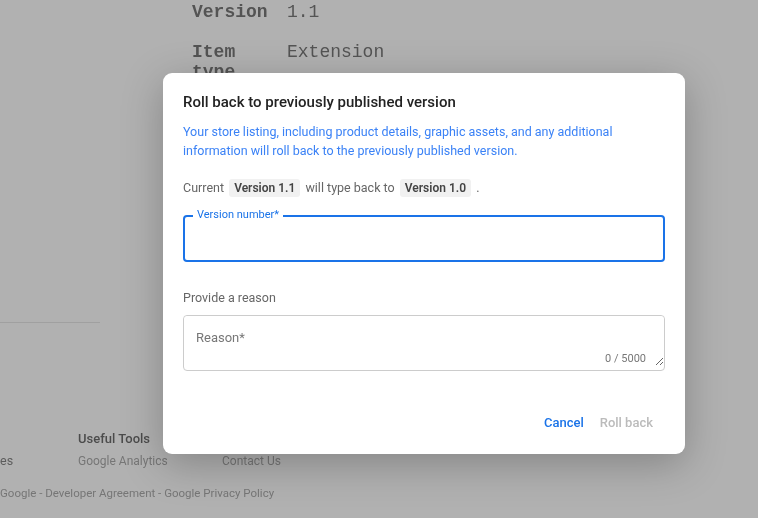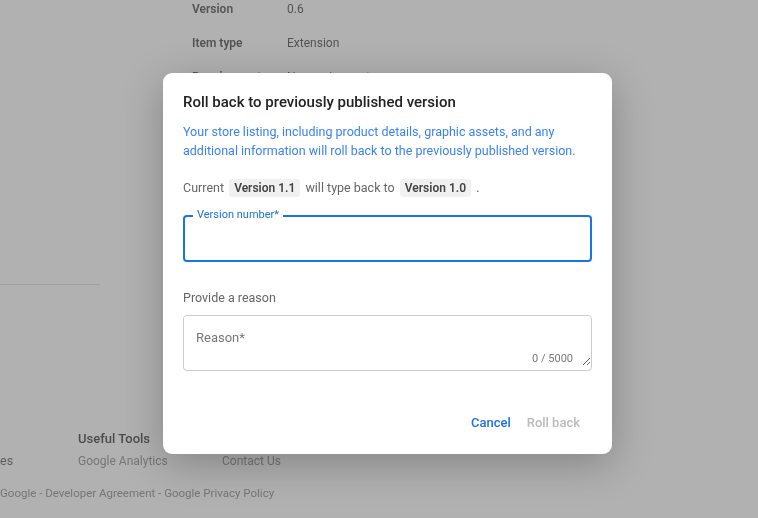--- a/index.html
+++ b/index.html
@@ -22,21 +22,22 @@
       width: 100%;
       height: 100%;
       background: #fff;
     }
     .bg-content {
       padding-top: 2px;
     }
     .bg-row {
       display: flex;
       margin-bottom: 20px;
-      font-size: 12px;
+      font-size: 18px;
+      font-family: Liberation Mono, monospace;
     }
     .bg-label {
       width: 95px;
       margin-left: 192px;
       font-weight: 600;
       color: #444;
     }
     .bg-value {
       color: #444;
     }
@@ -87,21 +88,21 @@
       top: 0;
       left: 0;
       width: 100%;
       height: 100%;
       background: rgba(100, 100, 100, 0.5);
     }
     .dialog {
       position: absolute;
       top: 73px;
       left: 163px;
-      width: 449px;
+      width: 522px;
       background: #fff;
       border-radius: 9px;
       box-shadow: 0 10px 40px rgba(0,0,0,0.25);
       padding: 20px 20px 12px 20px;
     }
     .dialog-title {
       font-size: 15px;
       font-weight: 500;
       color: #222;
       margin-bottom: 12px;
@@ -211,21 +212,21 @@
       color: #bbb;
     }
   </style>
 </head>
 <body>
 
 <div class="background">
   <div class="bg-content">
     <div class="bg-row">
       <div class="bg-label">Version</div>
-      <div class="bg-value">0.6</div>
+      <div class="bg-value">1.1</div>
     </div>
     <div class="bg-row">
       <div class="bg-label">Item type</div>
       <div class="bg-value">Extension</div>
     </div>
     <div class="bg-row">
       <div class="bg-label">Requirements</div>
       <div class="bg-value">No requirements</div>
     </div>
     <div class="bg-divider"></div>

